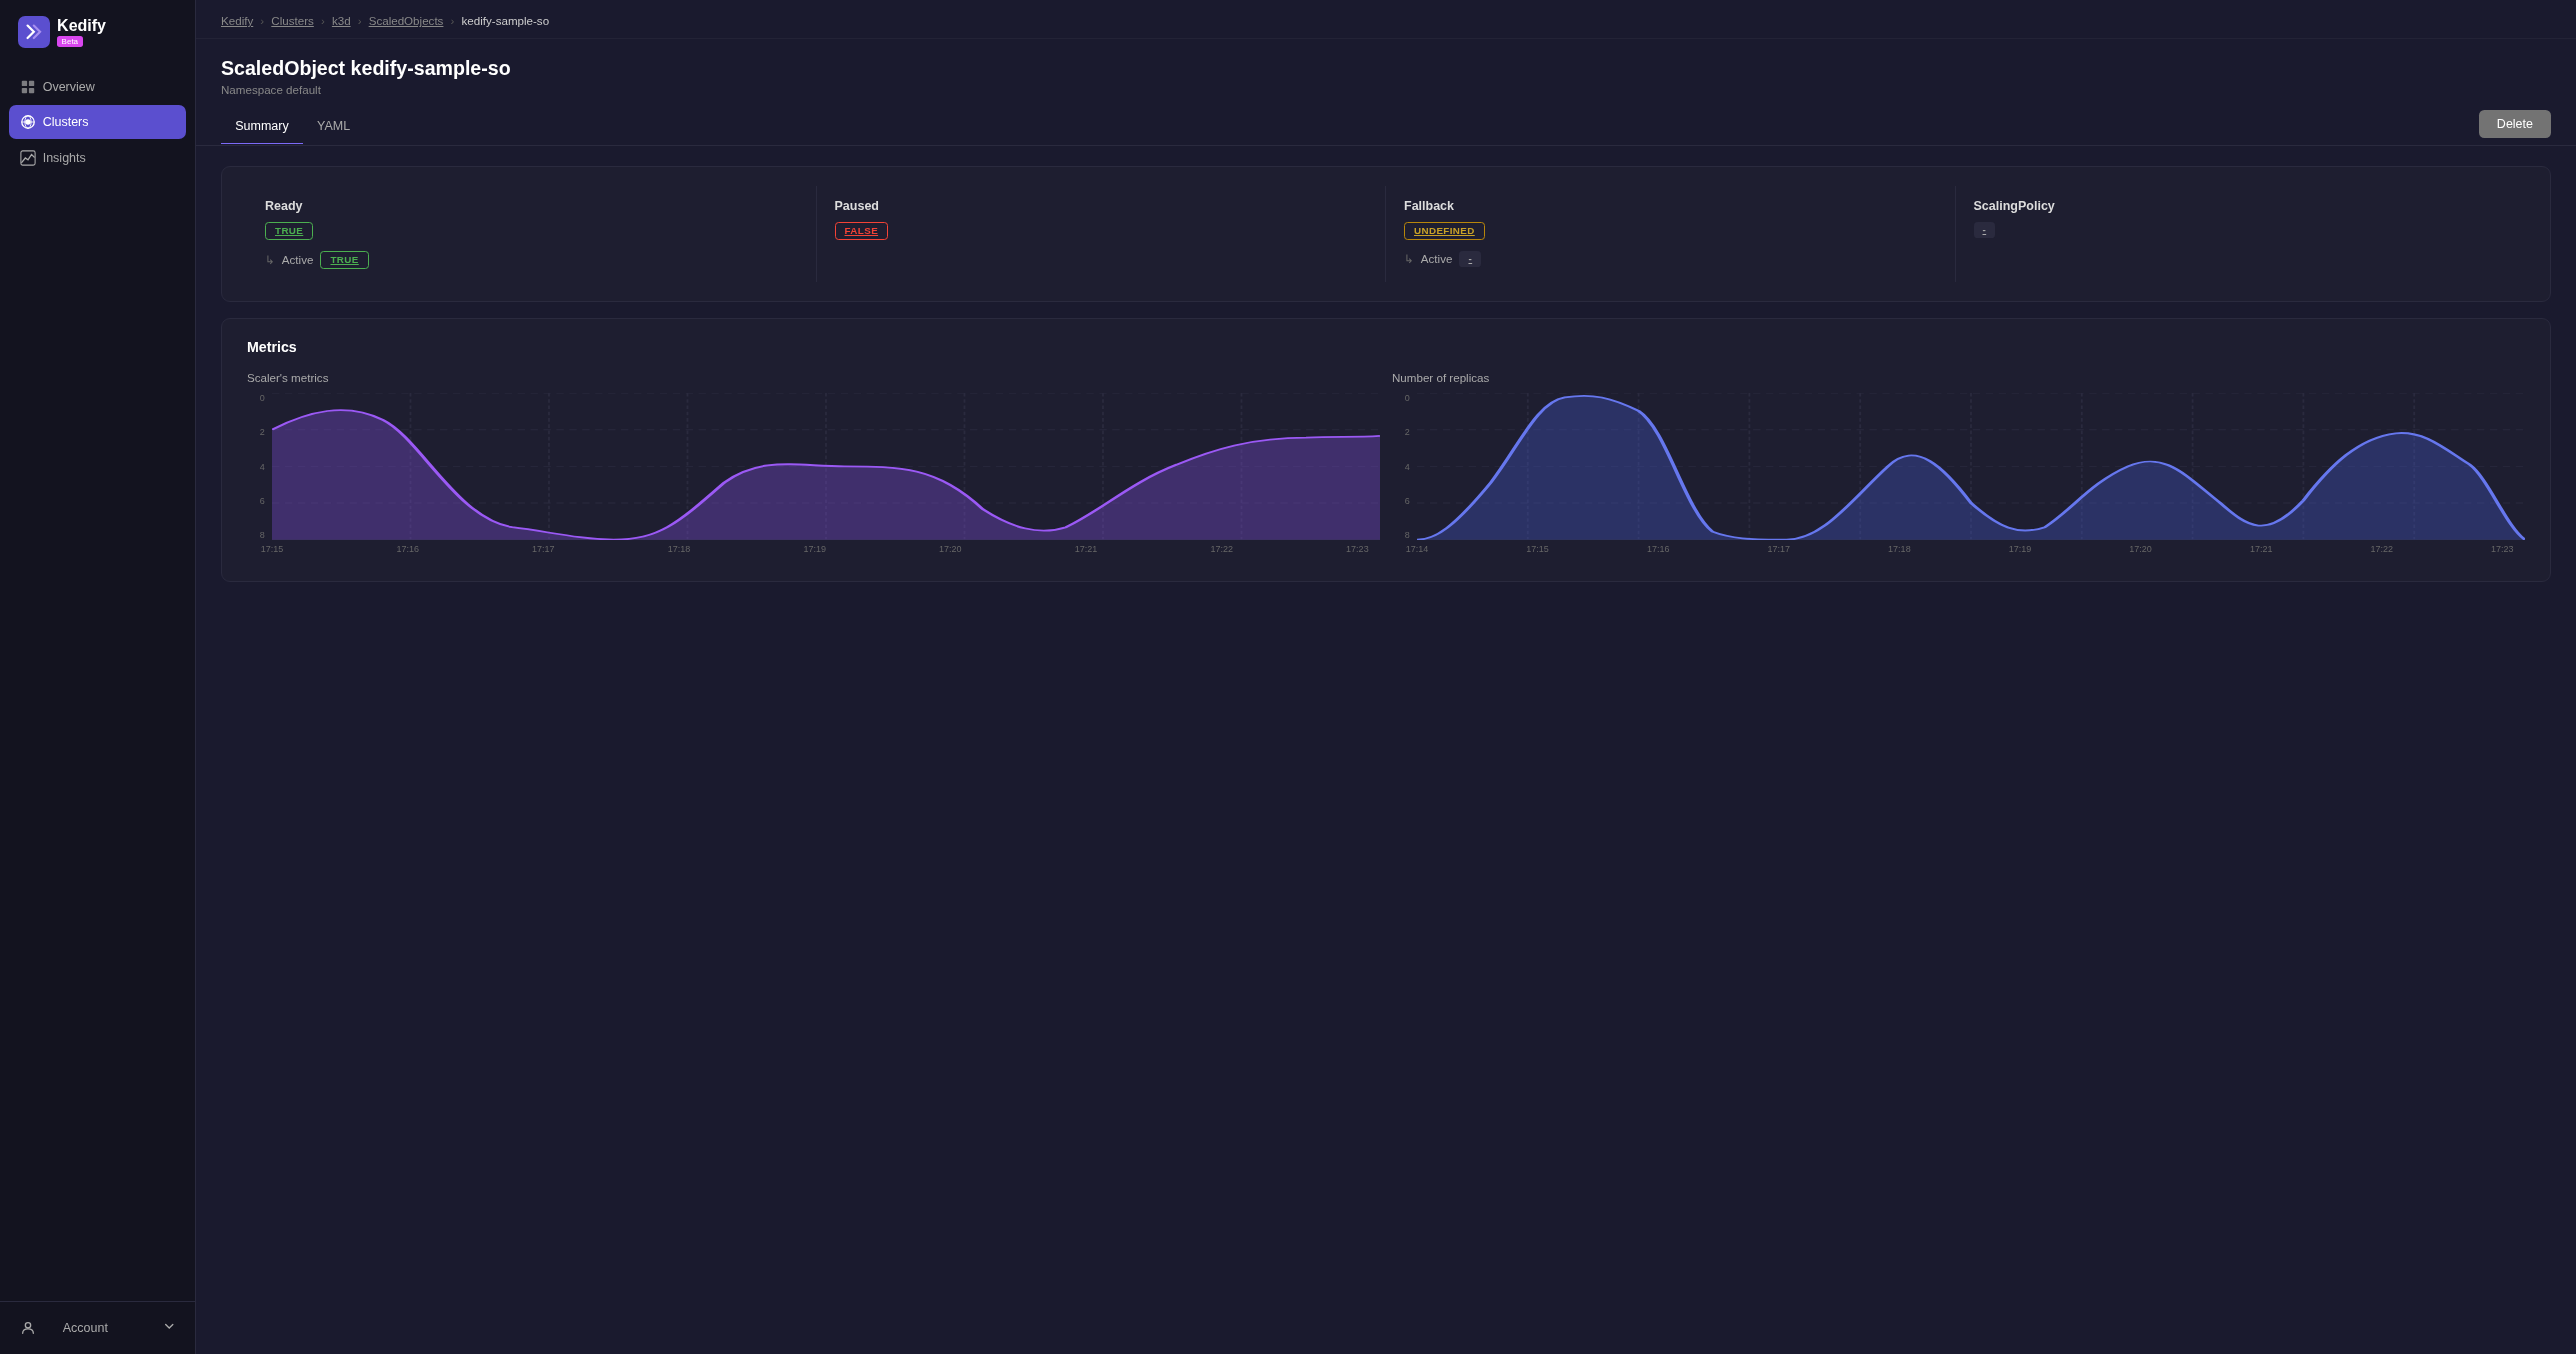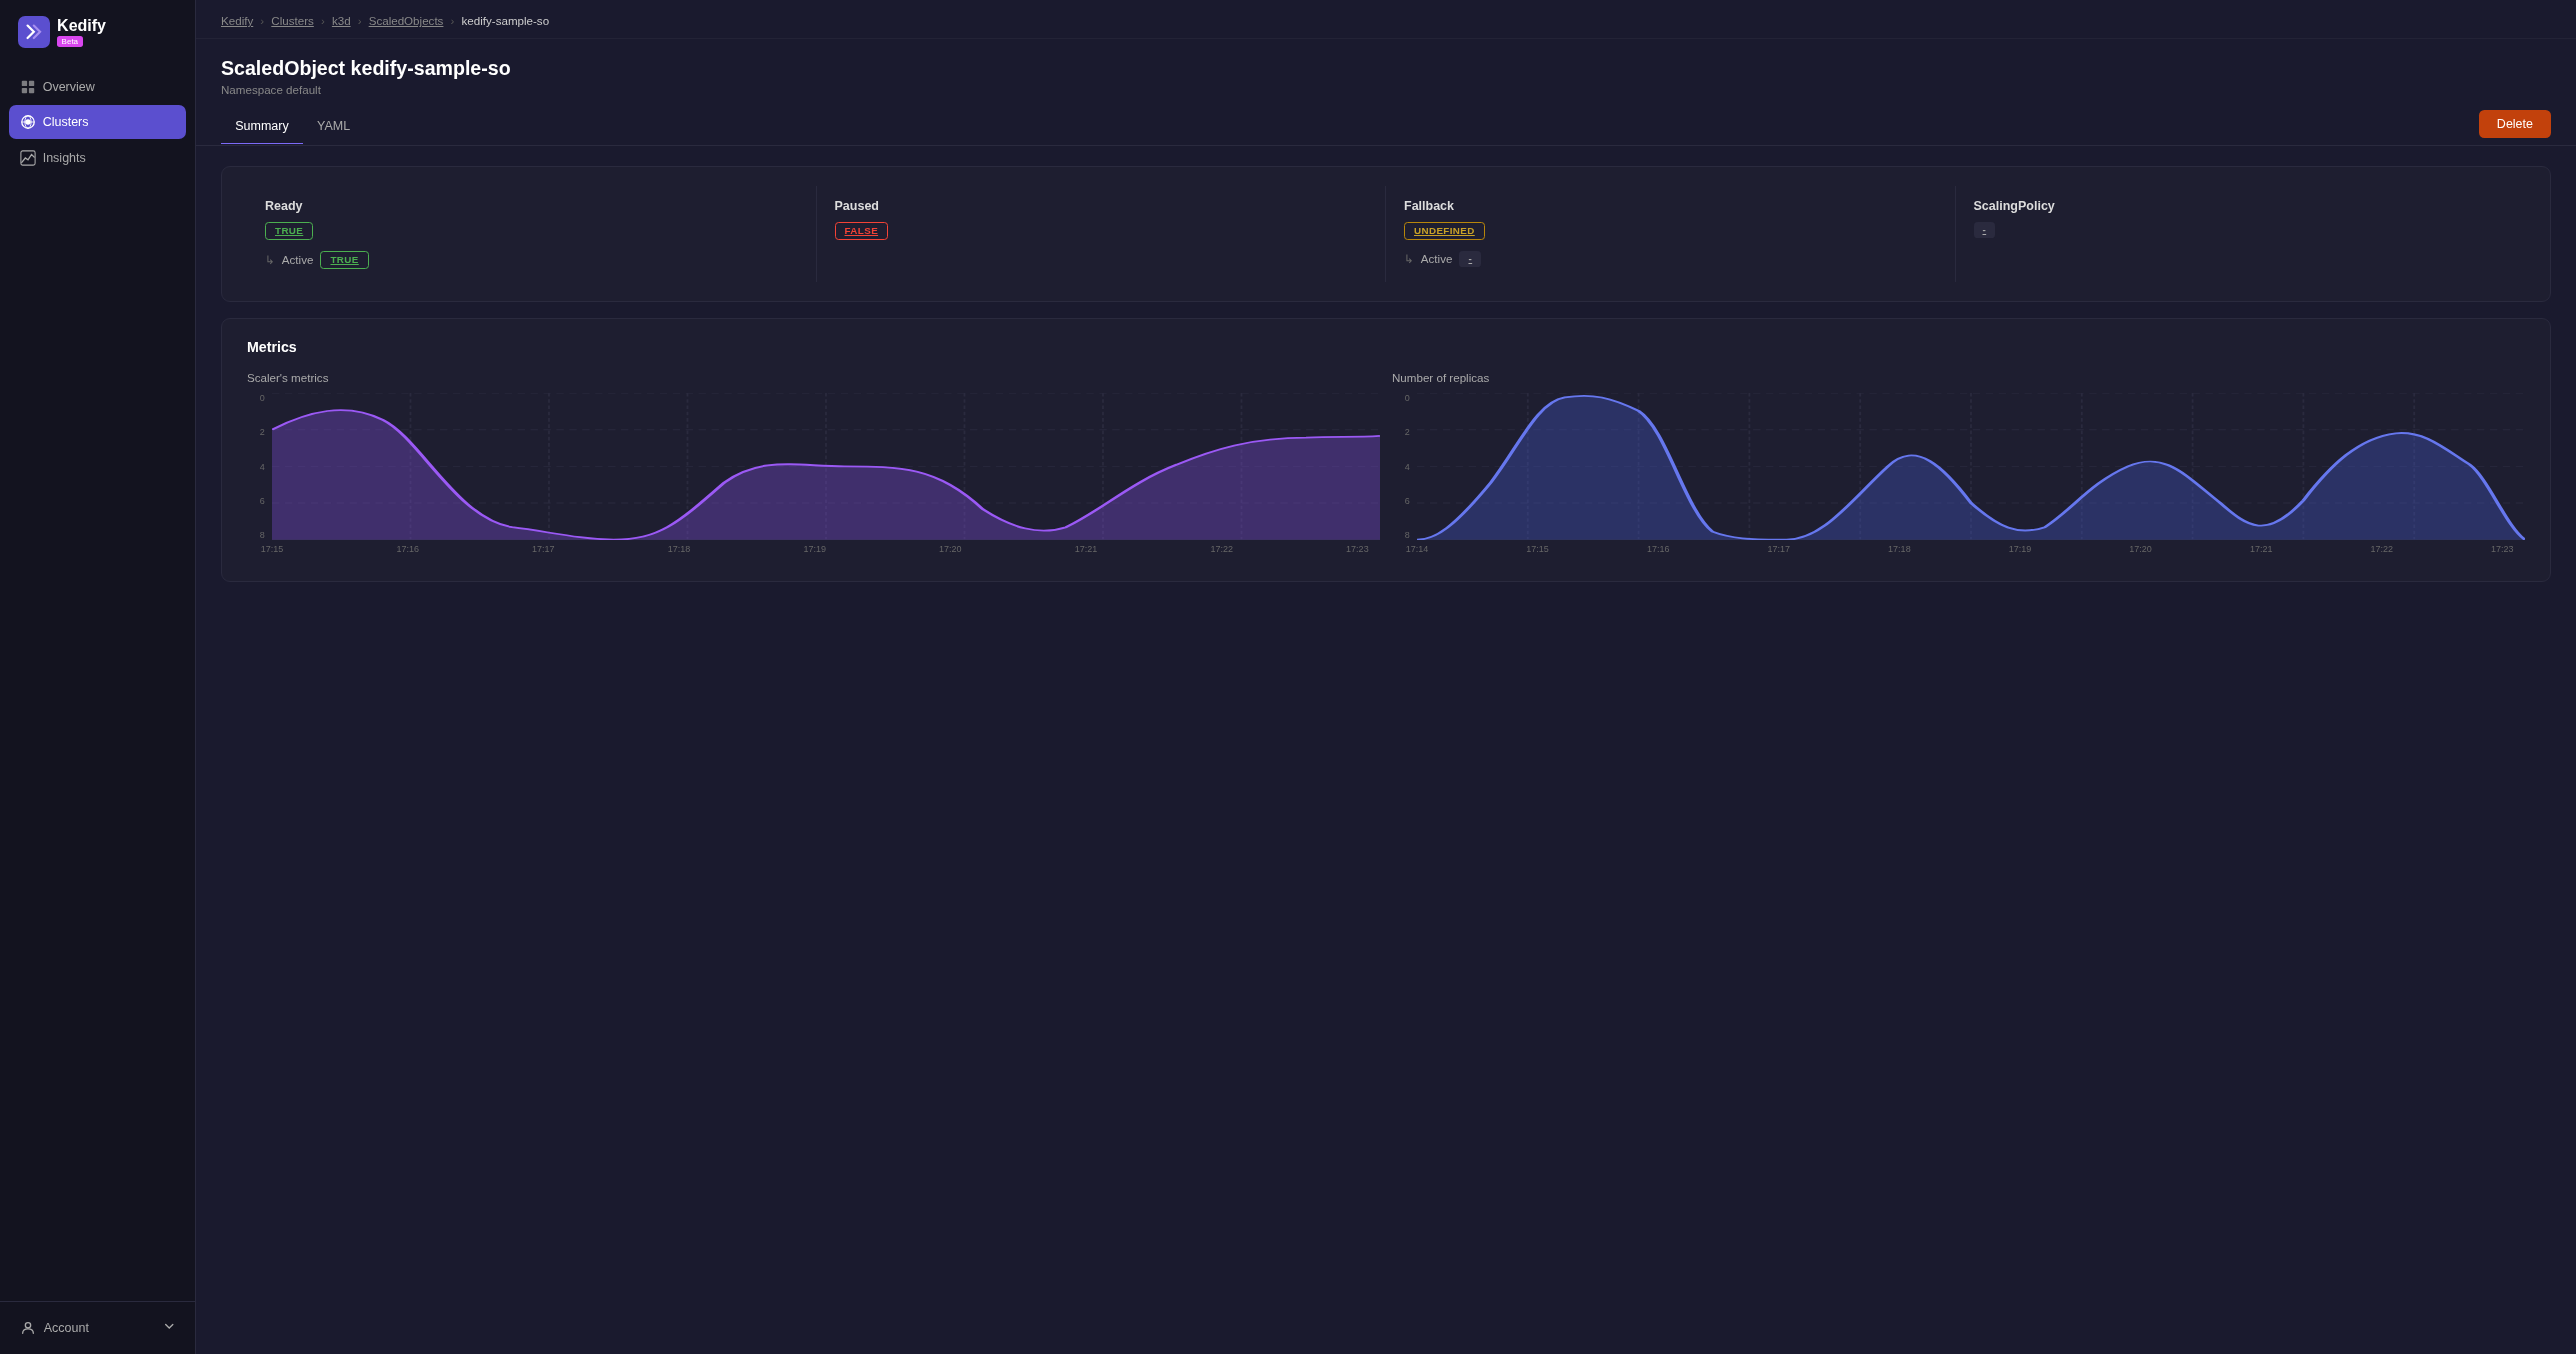--- a/index.html
+++ b/index.html
@@ -77,21 +77,21 @@
     .nav-item.active { background: #5b4fcf; color: #fff; }
     .nav-item svg { width: 16px; height: 16px; flex-shrink: 0; }
 
     .sidebar-bottom {
       padding: 9px;
       border-top: 0.9px solid #2a2a3e;
     }
     .account-item {
       display: flex;
       align-items: center;
-      gap: 8px;
+      gap: 27px;
       padding: 9px 10.7px;
       border-radius: 7.1px;
       cursor: pointer;
       color: #aaa;
       font-size: 12.5px;
     }
     .account-chevron { margin-left: auto; }
 
     
     .main {
@@ -147,21 +147,21 @@
       padding: 7.1px 14.2px 10.7px;
       cursor: pointer;
       font-size: 12.5px;
       color: #aaa;
       border-bottom: 1.8px solid transparent;
       margin-bottom: -0.9px;
     }
     .tab.active { color: #fff; border-bottom: 1.8px solid #7c6af7; }
     .delete-btn {
       margin-left: auto;
-      background: #c2410c;
+      background: #737373;
       color: #fff;
       border: none;
       border-radius: 5.3px;
       padding: 7.1px 18px;
       font-size: 12.5px;
       cursor: pointer;
       font-weight: 500;
       margin-bottom: 7.1px;
     }
 

